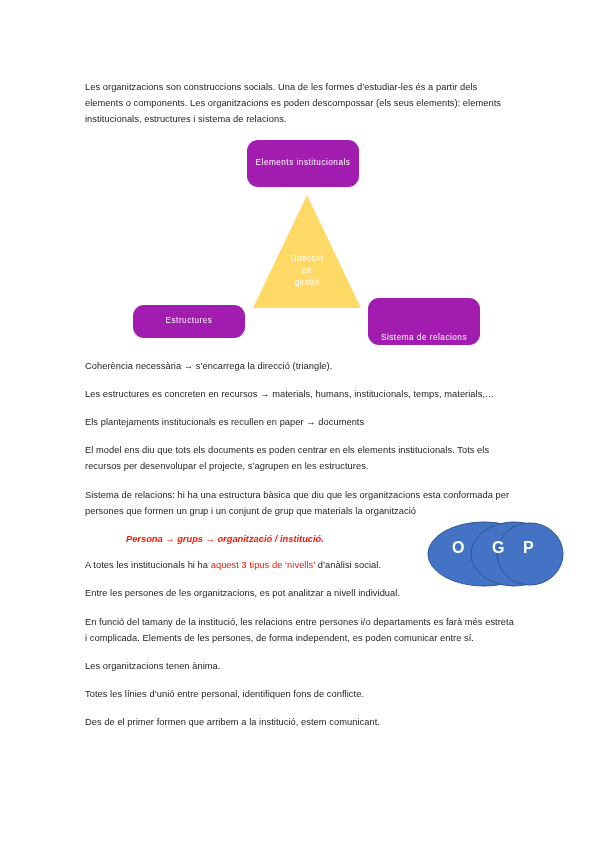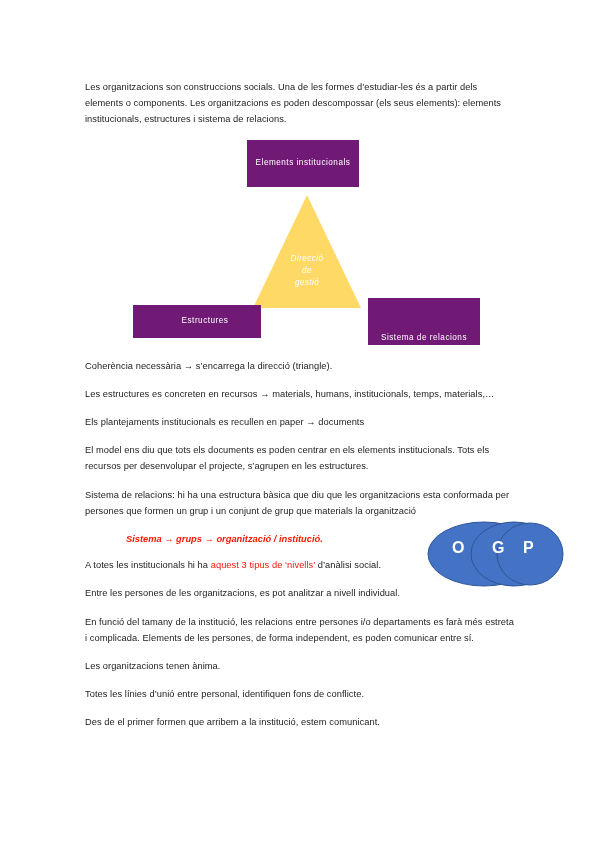--- a/index.html
+++ b/index.html
@@ -41,42 +41,42 @@
 
   
   .diagram {
     position: relative;
     width: 429px;
     height: 208px;
     margin: 9px 0 10px 0;
   }
   .greenbox {
     position: absolute;
-    background: #701a75;
+    background: #a21caf;
     color: #ffffff;
     font-size: 8.2px;
     line-height: 12.6px;
     text-align: center;
     display: flex;
     align-items: center;
     justify-content: center;
     letter-spacing: 0.5px;
+    border-radius: 11px;
   }
   .gb-top {
     left: 162px;
     top: 0px;
     width: 112px;
     height: 47px;
   }
   .gb-left {
     left: 48px;
     top: 165px;
     width: 112px;
     height: 33px;
-    padding-left: 16px;
   }
   .gb-right {
     left: 283px;
     top: 158px;
     width: 112px;
     height: 47px;
     align-items: flex-end;
   }
   .triangle-wrap {
     position: absolute;
@@ -90,21 +90,20 @@
     position: absolute;
     left: 0;
     top: 58px;
     width: 108px;
     text-align: center;
     color: #ffffff;
     font-size: 8.2px;
     line-height: 12.4px;
     letter-spacing: 0.4px;
     pointer-events: none;
-    font-style: italic;
   }
 
   
   p.redline {
     margin: 0 0 10px 0;
     padding-left: 41px;
     font-size: 9.3px;
     line-height: 16.2px;
     font-style: italic;
     font-weight: bold;
@@ -169,21 +168,21 @@
       </div>
 
     </div>
 
     <p class="para">Coherència necessària → s’encarrega la direcció (triangle).</p>
     <p class="para">Les estructures es concreten en recursos → materials, humans, institucionals, temps, materials,…</p>
     <p class="para">Els plantejaments institucionals es recullen en paper → documents</p>
     <p class="para">El model ens diu que tots els documents es poden centrar en els elements institucionals. Tots els recursos per desenvolupar el projecte, s’agrupen en les estructures.</p>
     <p class="para">Sistema de relacions: hi ha una estructura bàsica que diu que les organitzacions esta conformada per persones que formen un grup i un conjunt de grup que materials la organització</p>
 
-    <p class="redline">Sistema → grups → organització / institució.</p>
+    <p class="redline">Persona → grups → organització / institució.</p>
 
     <p class="para"><span>A totes les institucionals hi ha </span><span class="hl-red">aquest 3 tipus de ‘nivells’</span><span> d’anàlisi social.</span></p>
 
     <p class="para">Entre les persones de les organitzacions, es pot analitzar a nivell individual.</p>
     <p class="para">En funció del tamany de la institució, les relacions entre persones i/o departaments es farà més estreta i complicada. Elements de les persones, de forma independent, es poden comunicar entre sí.</p>
     <p class="para">Les organitzacions tenen ànima.</p>
     <p class="para">Totes les línies d’unió entre personal, identifiquen fons de conflicte.</p>
     <p class="para">Des de el primer formen que arribem a la institució, estem comunicant.</p>
 
   </div>

